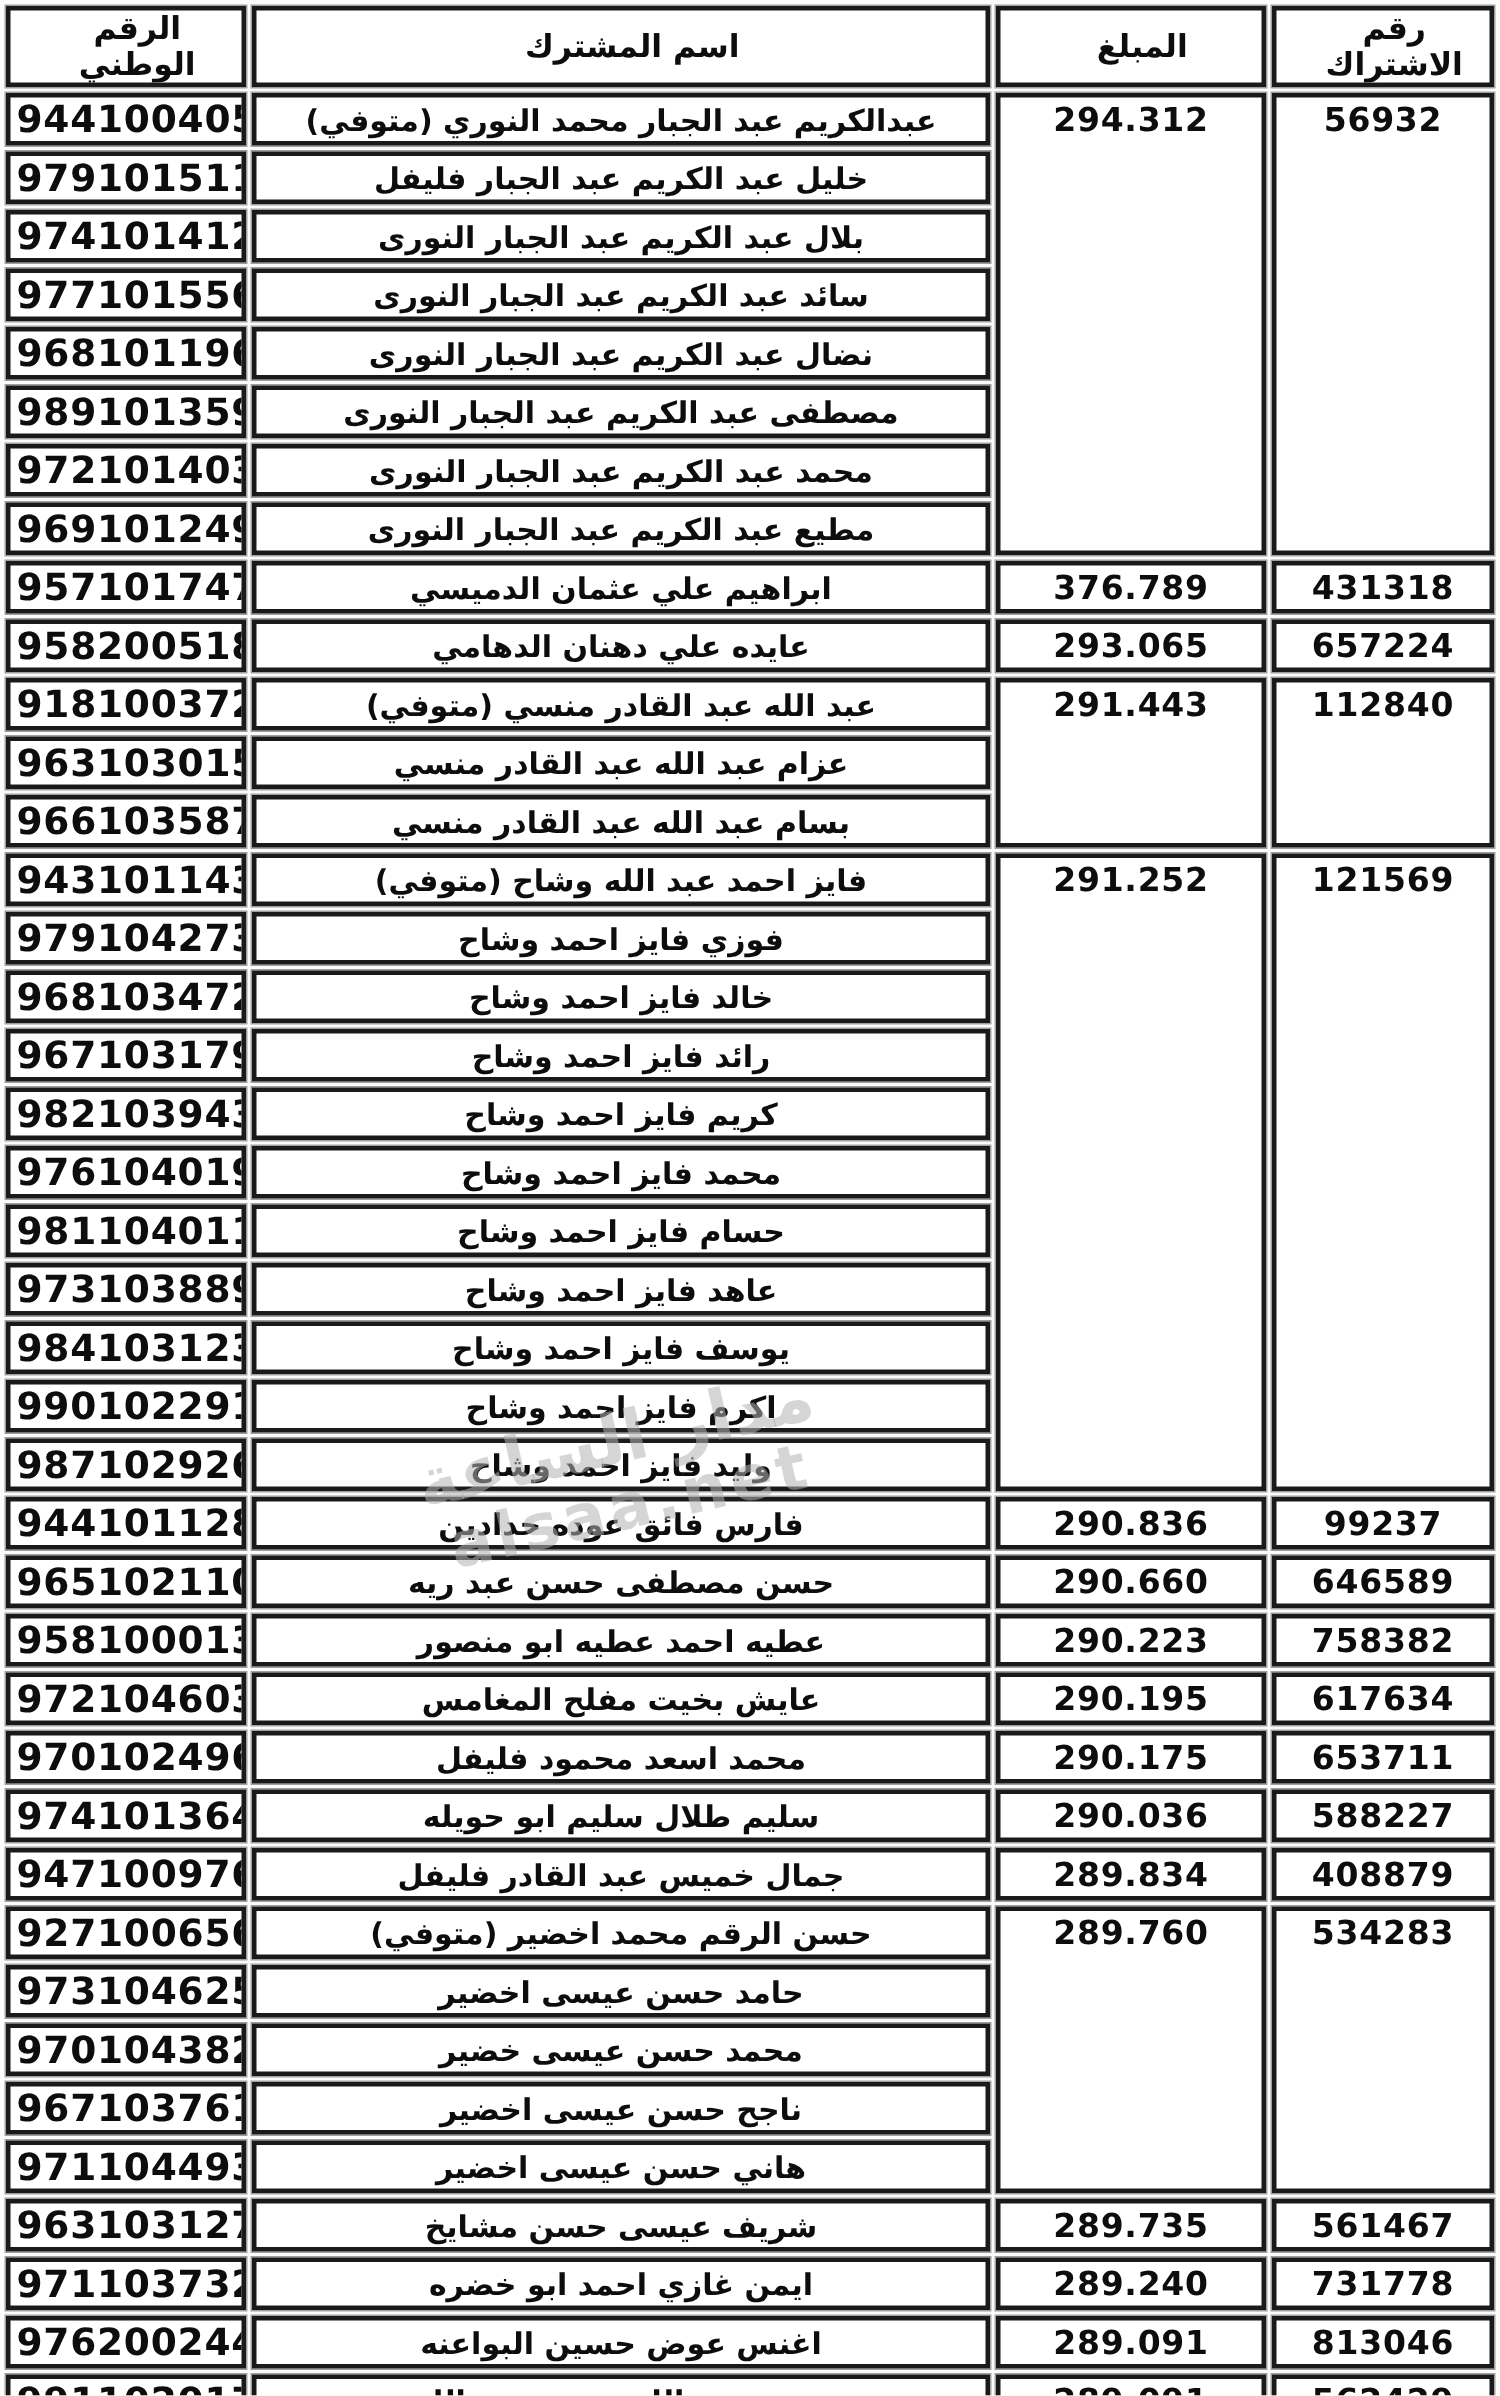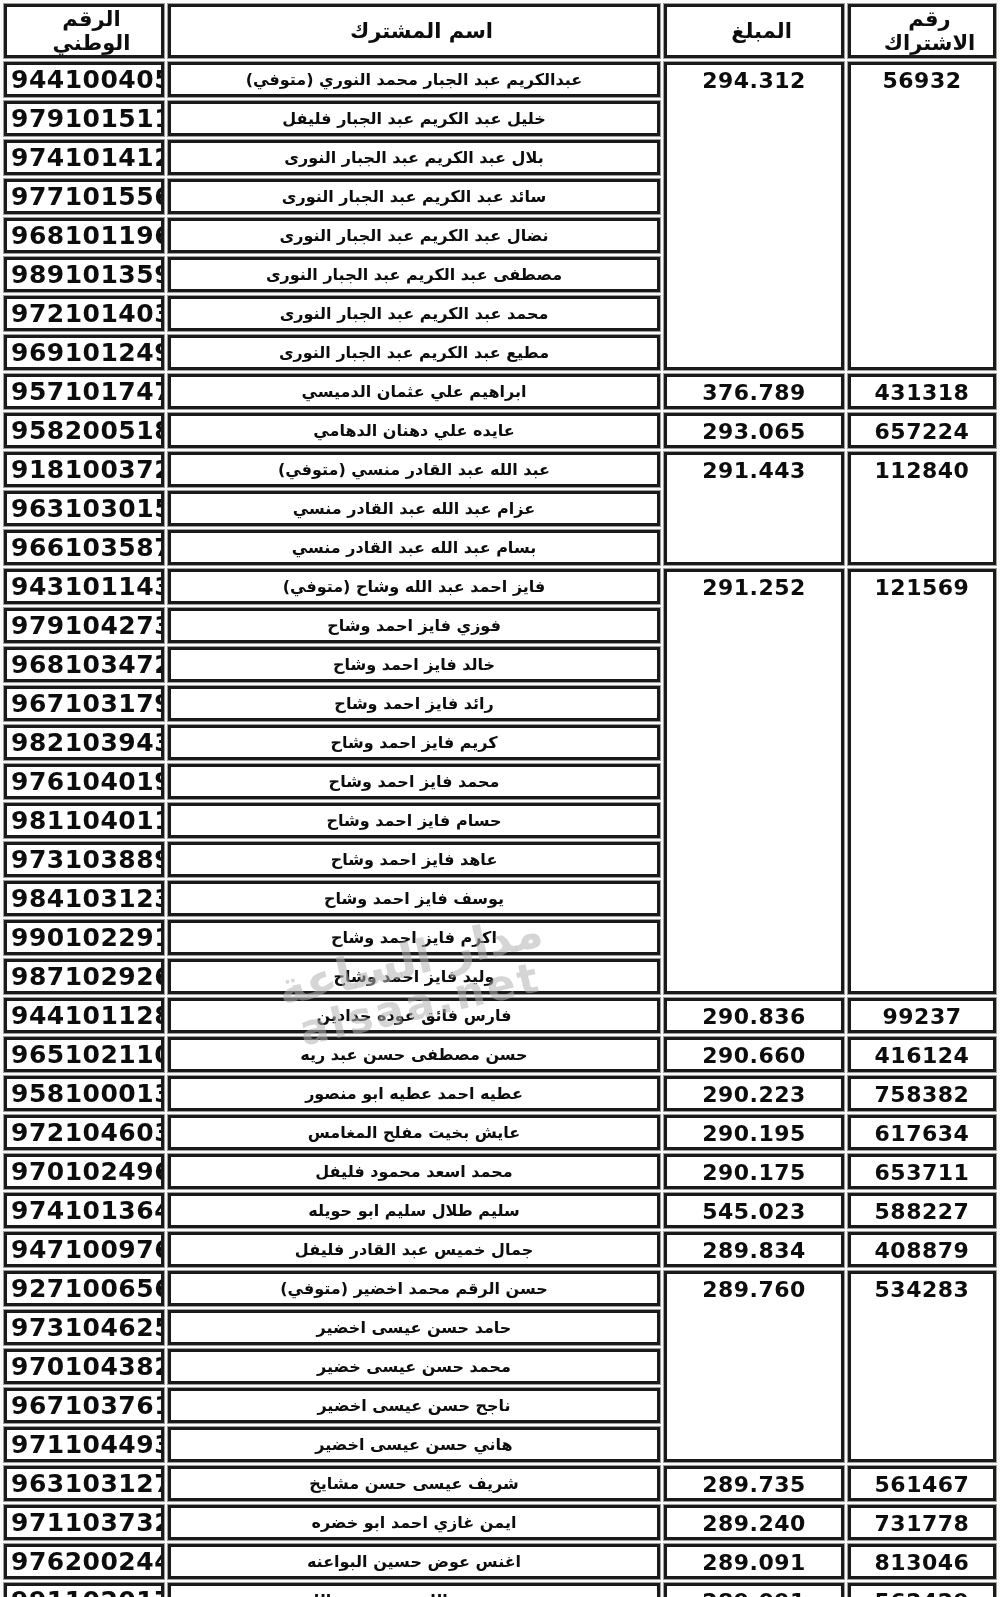--- a/index.html
+++ b/index.html
@@ -29,21 +29,21 @@
     background: #ffffff;
     color: #0d0d0d;
     font-weight: 700;
     text-align: center;
     padding: 0 4px;
     overflow: hidden;
   }
   thead tr { height: 34px; }
   tbody tr { height: 28px; }
   th { font-size: 21px; padding-left: 19px; }
-  td.name { font-size: 16px; text-align: center; }
+  td.name { font-size: 20px; text-align: center; }
   td.nid  { font-size: 25px; direction: ltr; letter-spacing: 0.5px; }
   td.num  { font-size: 22px; direction: ltr; vertical-align: top; padding-top: 3px; letter-spacing: 0.5px; }
   .watermark {
     position: absolute;
     left: 280px;
     top: 935px;
     transform: rotate(-13deg);
     text-align: center;
     color: rgba(178,178,178,0.55);
     font-weight: 700;
@@ -180,21 +180,21 @@
           <td class="name">وليد فايز احمد وشاح</td>
           <td class="nid">9871029265</td>
         </tr>
         <tr>
           <td class="num" rowspan="1">99237</td>
           <td class="num" rowspan="1">290.836</td>
           <td class="name">فارس فائق عوده حدادين</td>
           <td class="nid">9441011289</td>
         </tr>
         <tr>
-          <td class="num" rowspan="1">416124</td>
+          <td class="num" rowspan="1">646589</td>
           <td class="num" rowspan="1">290.660</td>
           <td class="name">حسن مصطفى حسن عبد ريه</td>
           <td class="nid">9651021105</td>
         </tr>
         <tr>
           <td class="num" rowspan="1">758382</td>
           <td class="num" rowspan="1">290.223</td>
           <td class="name">عطيه احمد عطيه ابو منصور</td>
           <td class="nid">9581000134</td>
         </tr>
@@ -205,21 +205,21 @@
           <td class="nid">9721046037</td>
         </tr>
         <tr>
           <td class="num" rowspan="1">653711</td>
           <td class="num" rowspan="1">290.175</td>
           <td class="name">محمد اسعد محمود فليفل</td>
           <td class="nid">9701024969</td>
         </tr>
         <tr>
           <td class="num" rowspan="1">588227</td>
-          <td class="num" rowspan="1">545.023</td>
+          <td class="num" rowspan="1">290.036</td>
           <td class="name">سليم طلال سليم ابو حويله</td>
           <td class="nid">9741013649</td>
         </tr>
         <tr>
           <td class="num" rowspan="1">408879</td>
           <td class="num" rowspan="1">289.834</td>
           <td class="name">جمال خميس عبد القادر فليفل</td>
           <td class="nid">9471009761</td>
         </tr>
         <tr>

